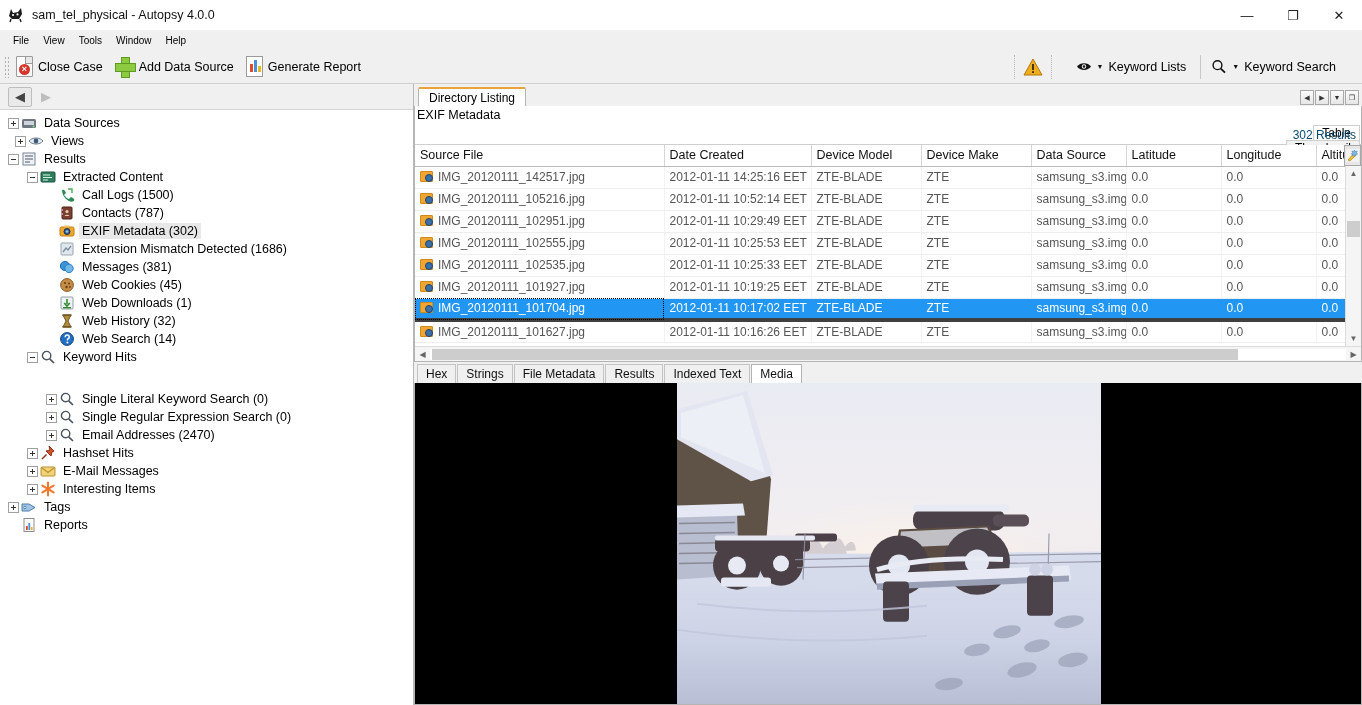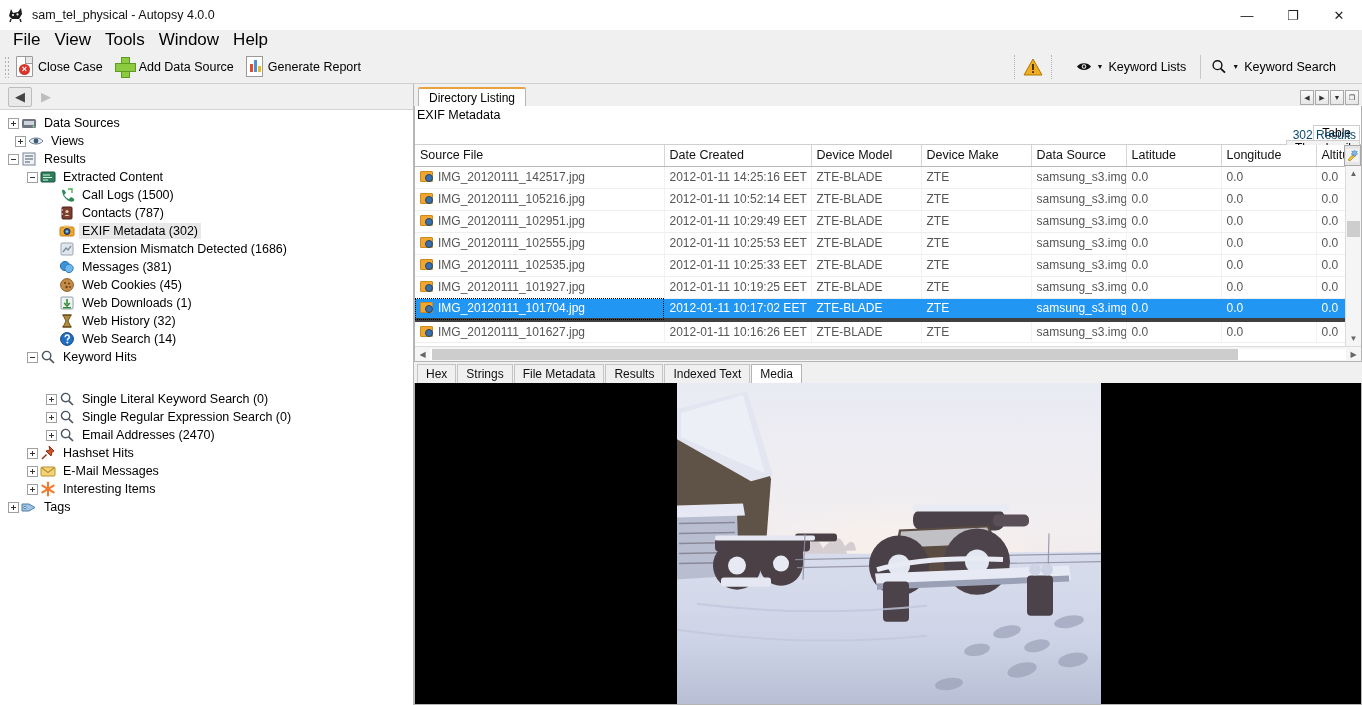--- a/index.html
+++ b/index.html
@@ -24,21 +24,21 @@
   .titlebar .app-icon { width: 18px; height: 18px; margin-left: 7px; margin-right: 7px; position: relative; flex:0 0 auto;}
   .titlebar .title-text { font-size: 12.5px; color: #111; }
   .titlebar .win-btns { margin-left:auto; display:flex; height:30px;}
   .win-btn { width: 46px; height: 30px; display:flex; align-items:center; justify-content:center; font-size:13px; color:#222;}
 
   
   .menubar {
     height: 20px; background:#f0f0f0; display:flex; align-items:center;
     padding-left: 6px; flex: 0 0 20px;
   }
-  .menubar .mi { padding: 2px 7px; font-size: 17px; color:#000; }
+  .menubar .mi { padding: 2px 7px; font-size: 10px; color:#000; }
 
   
   .toolbar {
     height: 34px; background:#f0f0f0; display:flex; align-items:center;
     border-bottom:1px solid #cfcfcf; flex: 0 0 34px; position:relative;
   }
   .grip { width:5px; height:22px; margin:0 3px 0 4px;
     background-image: radial-gradient(circle, #b0b0b0 1px, transparent 1px);
     background-size: 3px 4px; }
   .tbtn { display:flex; align-items:center; gap:5px; padding:2px 8px 2px 4px; height:28px; cursor:default;}
@@ -428,20 +428,30 @@
               </svg></span>
             <span class="tlabel">Interesting Items</span>
           </div>
           <div class="trow" style="padding-left: 8px;">
             <span class="twist plus"></span>
             <span class="ticon"><svg width="16" height="16" viewBox="0 0 16 16">
                 <path d="M1 5 h7 l6 3.5 -6 3.5 H1z" fill="#9fc4e6" stroke="#4f7fa8"></path>
                 <circle cx="4" cy="8.5" r="1.2" fill="#fff" stroke="#4f7fa8"></circle>
               </svg></span>
             <span class="tlabel">Tags</span>
+          </div>
+          <div class="trow" style="padding-left: 8px;">
+            <span class="twist none"></span>
+            <span class="ticon"><svg width="16" height="16" viewBox="0 0 16 16">
+                <rect x="3" y="1.5" width="10" height="13" fill="#fff" stroke="#8d8d8d"></rect>
+                <rect x="5" y="9" width="1.8" height="4" fill="#e04b2a"></rect>
+                <rect x="7.4" y="6" width="1.8" height="7" fill="#4a90d9"></rect>
+                <rect x="9.8" y="10" width="1.8" height="3" fill="#e8b820"></rect>
+              </svg></span>
+            <span class="tlabel">Reports</span>
           </div>
         </div>
     </div>
 
     <div class="right-pane">
 
       <div class="dl-tabstrip">
         <div class="dl-tab">Directory Listing</div>
         <div class="dl-tab-ctrls">
           <div class="mini-btn">◀</div>

